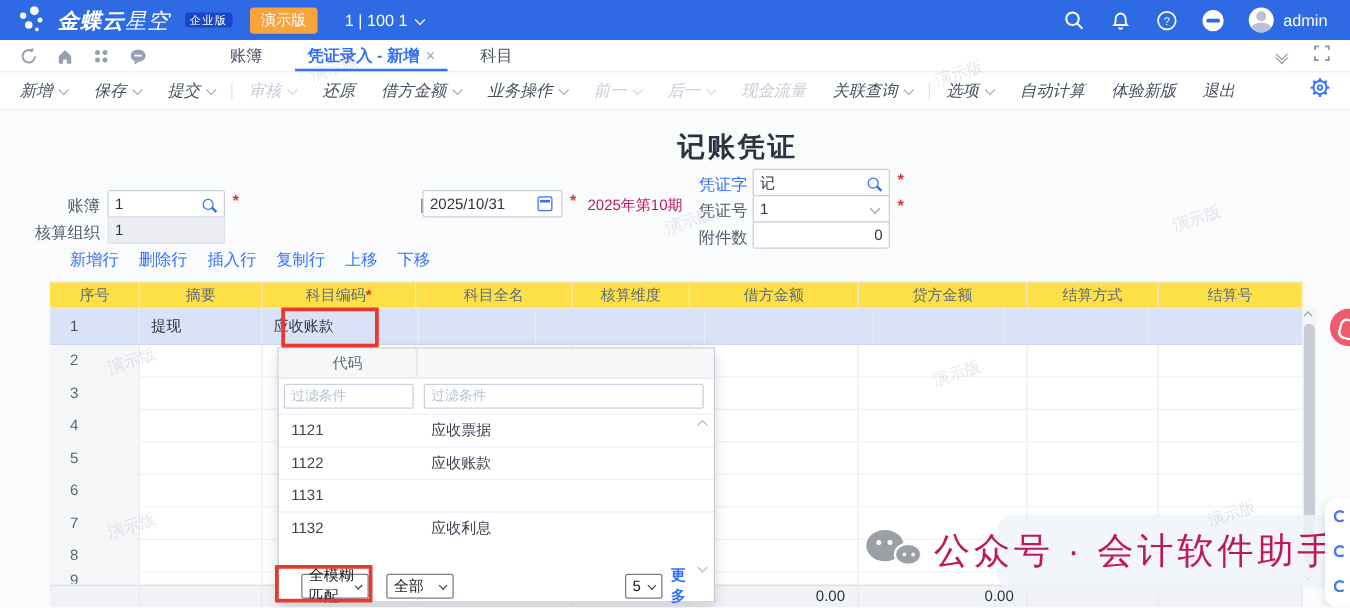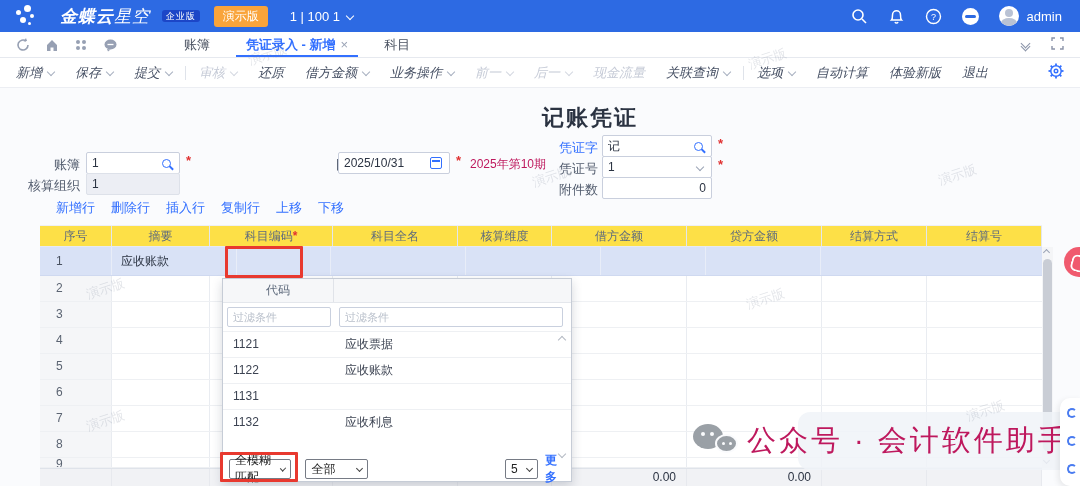--- a/index.html
+++ b/index.html
@@ -9,21 +9,21 @@
 
   
   .topbar { position:absolute; left:0; top:0; width:1080px; height:32px; background:#2d6ae3; display:flex; align-items:center; color:#fff; }
   .logo-dots { position:relative; width:26px; height:22px; margin-left:14px; }
   .logo-dots i { position:absolute; background:#fff; border-radius:50%; }
   .logo-dots i:nth-child(1){ width:7px;height:7px;left:10px;top:0; }
   .logo-dots i:nth-child(2){ width:5px;height:5px;left:2px;top:5px; }
   .logo-dots i:nth-child(3){ width:4px;height:4px;left:16px;top:9px; }
   .logo-dots i:nth-child(4){ width:6px;height:6px;left:6px;top:12px; }
   .logo-dots i:nth-child(5){ width:3px;height:3px;left:14px;top:17px; }
-  .brand { font-size:17px; font-weight:bold; font-style:italic; letter-spacing:1px; margin-left:20px;text-align:right; }
+  .brand { font-size:17px; font-weight:bold; font-style:italic; letter-spacing:1px; margin-left:6px;text-align:right; }
   .brand .lite { font-weight:300; }
   .edition-badge { background:#1c46c7; font-size:9px; font-style:normal; padding:1px 4px; border-radius:3px; margin-left:6px; vertical-align:3px; font-weight:normal; }
   .demo-badge-top { background:#f9a43b; color:#fff; font-size:12px; padding:2px 9px; border-radius:3px; margin-left:14px; }
   .org-sel { margin-left:22px; font-size:13px; display:flex; align-items:center; gap:7px; }
   .chev { display:inline-block; width:6px; height:6px; border-right:1.5px solid currentColor; border-bottom:1.5px solid currentColor; transform:rotate(45deg); }
   .chev.up { transform:rotate(-135deg); }
   .topbar-right { margin-left:auto; display:flex; align-items:center; gap:20px; margin-right:18px; }
   .topbar-right svg { display:block; }
   .minus-circle { width:17px; height:17px; background:#fff; border-radius:50%; position:relative; }
   .minus-circle::after { content:''; position:absolute; left:3px; top:7px; width:11px; height:3px; background:#2d6ae3; border-radius:2px; }
@@ -108,21 +108,21 @@
   .ph-name { flex:1; }
   .popup-filter { display:flex; height:28px; align-items:center; gap:8px; padding:0 4px; }
   .popup-filter input { height:20px; border:1px solid #c9d0de; border-radius:2px; font-size:11px; padding:0 5px; color:#333; font-family:inherit; outline:none; }
   .popup-filter input::placeholder { color:#b8bfca; }
   .flt-code { width:104px; }
   .flt-name { flex:1; margin-right:4px; }
   .popup-row { display:flex; height:26px; border-top:1px solid #eef0f3; font-size:12px; color:#3c4352; }
   .popup-row .pr-code { width:111px; padding-left:10px; line-height:25px; }
   .popup-row .pr-name { flex:1; padding-left:11px; line-height:25px; }
   .scroll-hint { position:absolute; right:6px; color:#b4bac4; }
-  .popup-foot { position:absolute; left:0; bottom:0; width:100%; height:24px; display:flex; align-items:center; padding:0 4px; }
+  .popup-foot { position:absolute; left:0; bottom:0; width:100%; height:24px; display:flex; align-items:center; padding:0 16px; }
   .fake-select { height:20px; border:1px solid #767b85; border-radius:2px; background:#fff; font-size:12px; color:#222; display:flex; align-items:center; justify-content:space-between; padding:0 5px; }
   .fake-select .chev { width:5px; height:5px; border-color:#444; margin-top:-2px; }
   .fs-match { width:67px; margin-left:2px; }
   .fs-scope { width:67px; margin-left:14px; }
   .fs-count { width:35px; margin-left:137px; }
   .more-link { font-size:12px; color:#3370ff; font-weight:bold; margin-left:7px; }
 
   
   .red-box { position:absolute; border:3px solid #e8392f; z-index:12; border-radius:1px; }
   .rb1 { left:225px; top:246px; width:78px; height:32px; }
@@ -386,20 +386,21 @@
       <div class="gcell c3">科目全名</div>
       <div class="gcell c4">核算维度</div>
       <div class="gcell c5">借方金额</div>
       <div class="gcell c6">贷方金额</div>
       <div class="gcell c7">结算方式</div>
       <div class="gcell c8">结算号</div>
     </div>
 
     <div class="grow-line grow1">
       <div class="gcell c0 seqv">1</div>
+      <div class="gcell c1 summ">提现</div>
       <div class="gcell c3 name">应收账款</div>
       <div class="gcell c4"></div>
       <div class="gcell c5"></div>
       <div class="gcell c6"></div>
       <div class="gcell c7"></div>
       <div class="gcell c8"></div>
     </div>
 
     <div class="grow-line grow-e" style="height:26px;">
         <div class="gcell c0">2</div>

